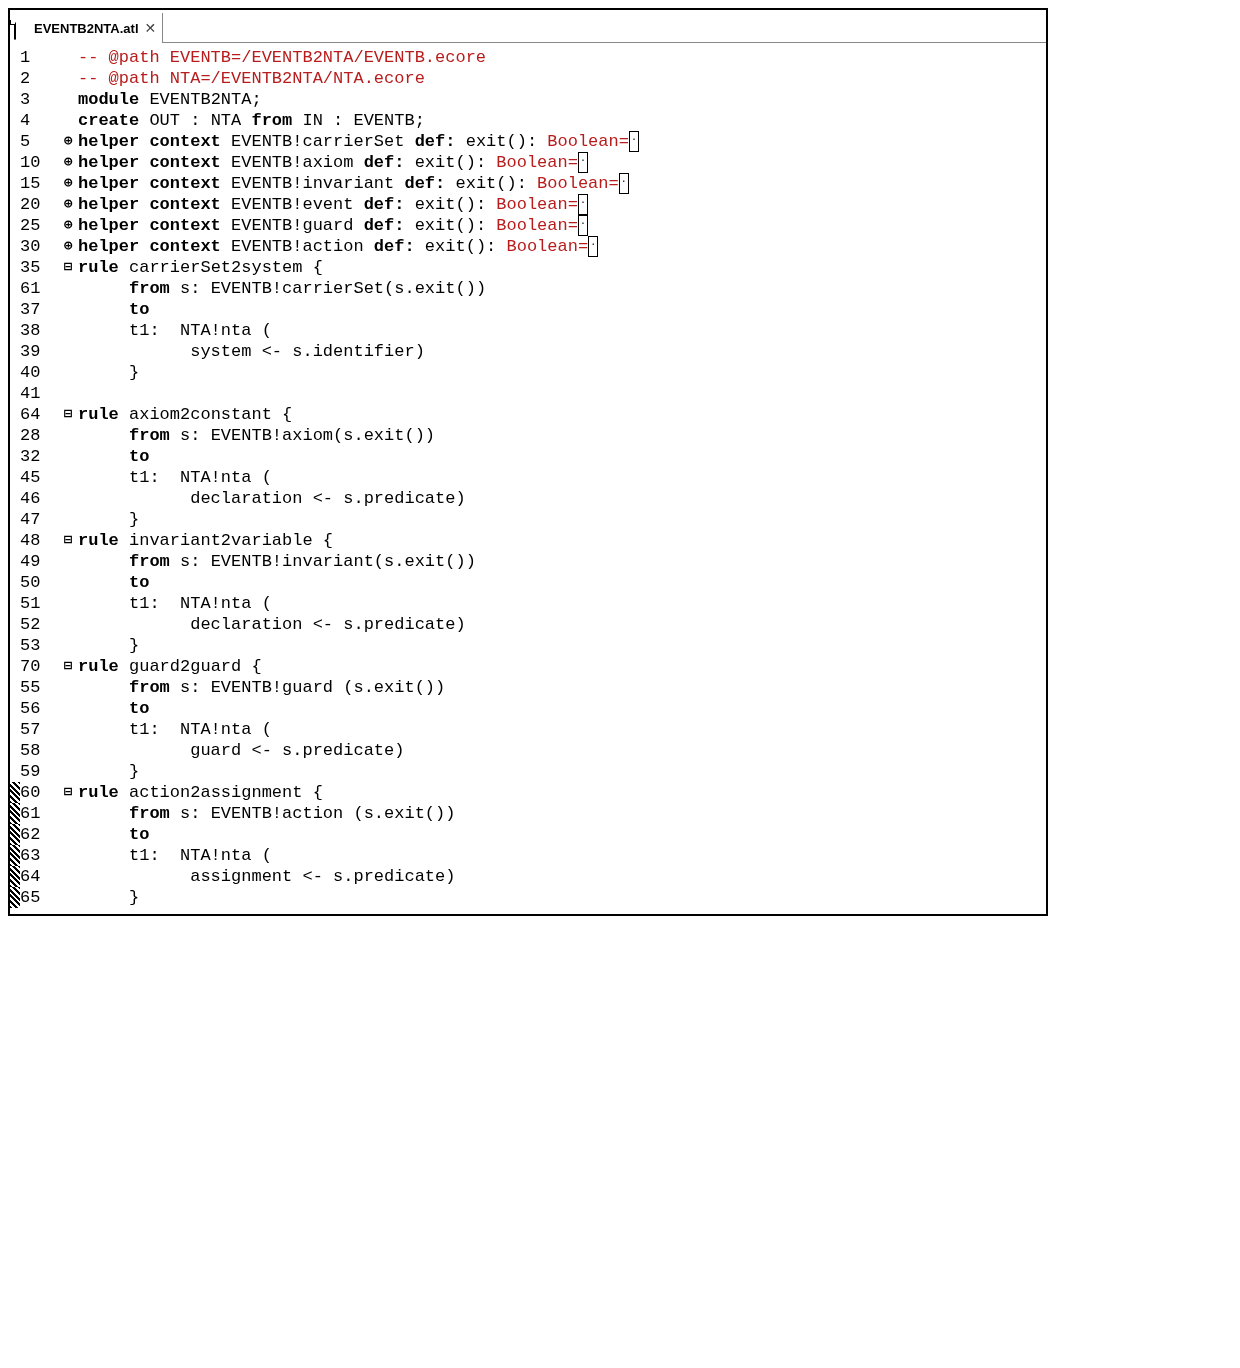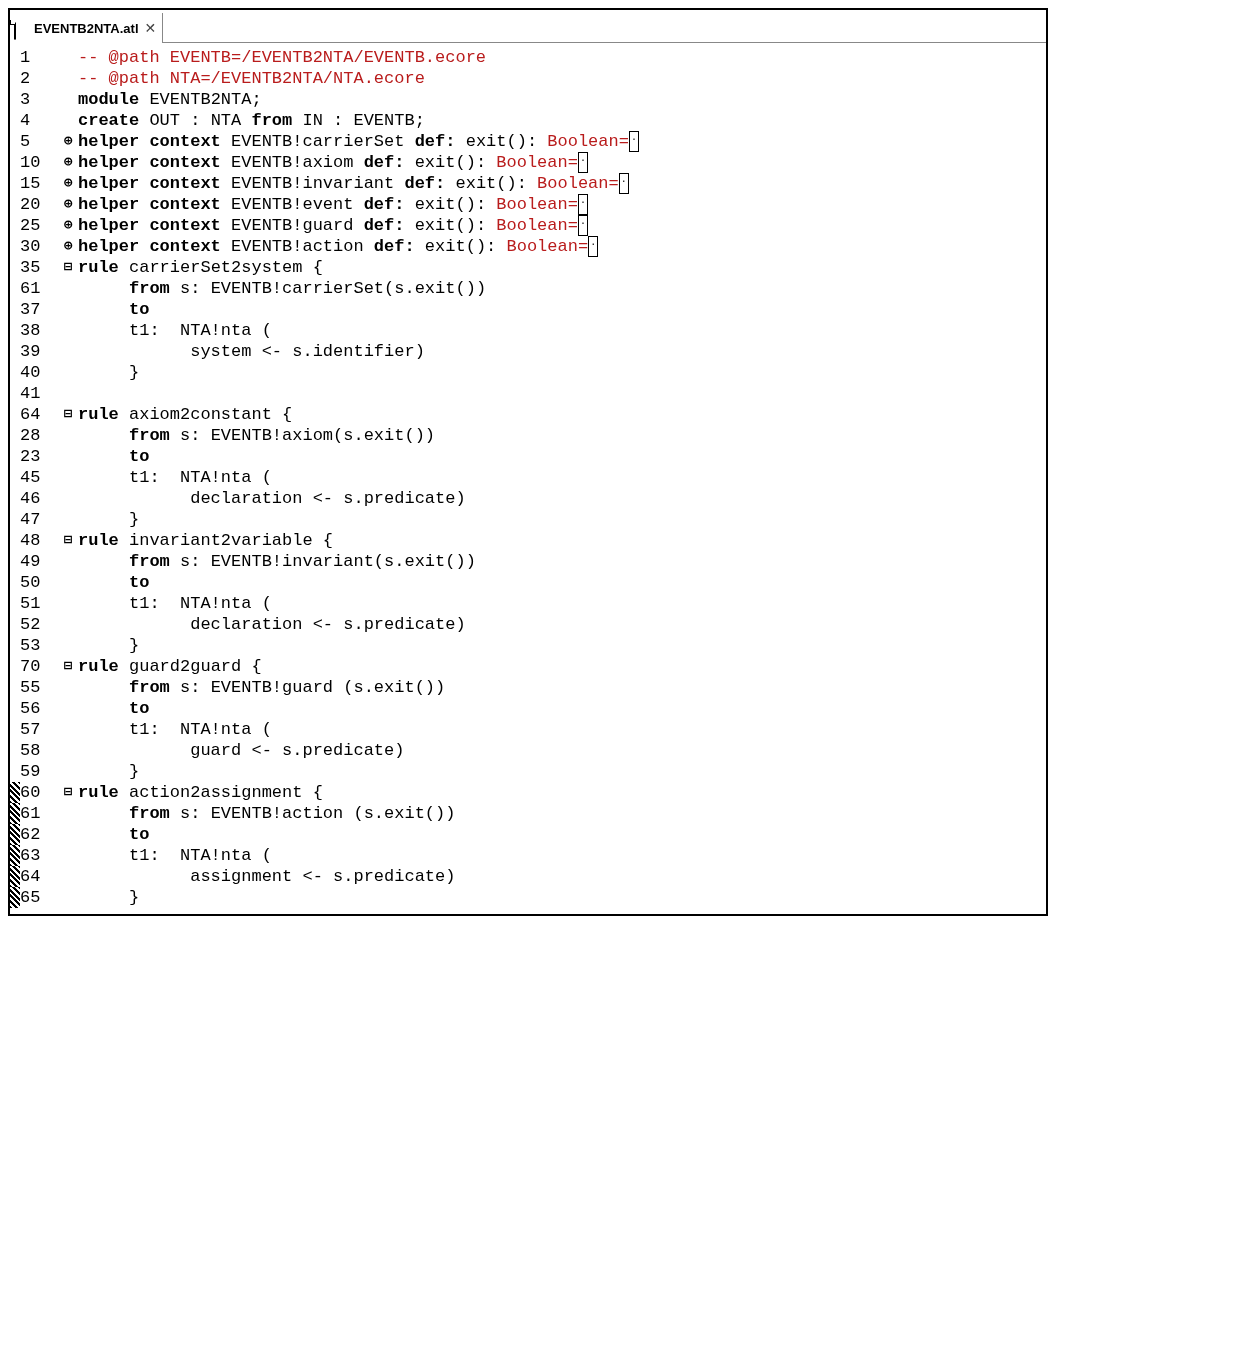--- a/index.html
+++ b/index.html
@@ -109,21 +109,21 @@
         <div class="row ln">30</div>
         <div class="row ln">35</div>
         <div class="row ln">61</div>
         <div class="row ln">37</div>
         <div class="row ln">38</div>
         <div class="row ln">39</div>
         <div class="row ln">40</div>
         <div class="row ln">41</div>
         <div class="row ln">64</div>
         <div class="row ln">28</div>
-        <div class="row ln">23</div>
+        <div class="row ln">32</div>
         <div class="row ln">45</div>
         <div class="row ln">46</div>
         <div class="row ln">47</div>
         <div class="row ln">48</div>
         <div class="row ln">49</div>
         <div class="row ln">50</div>
         <div class="row ln">51</div>
         <div class="row ln">52</div>
         <div class="row ln">53</div>
         <div class="row ln">70</div>

